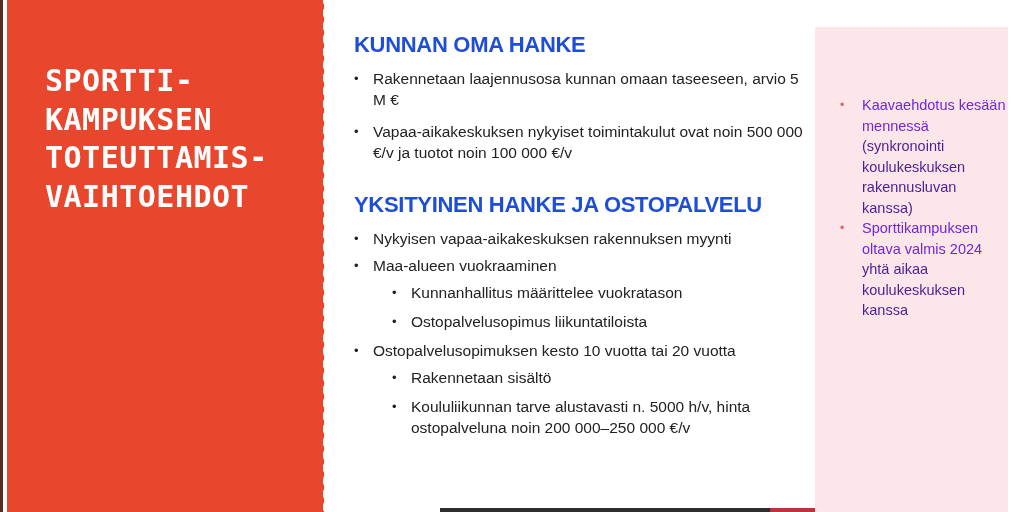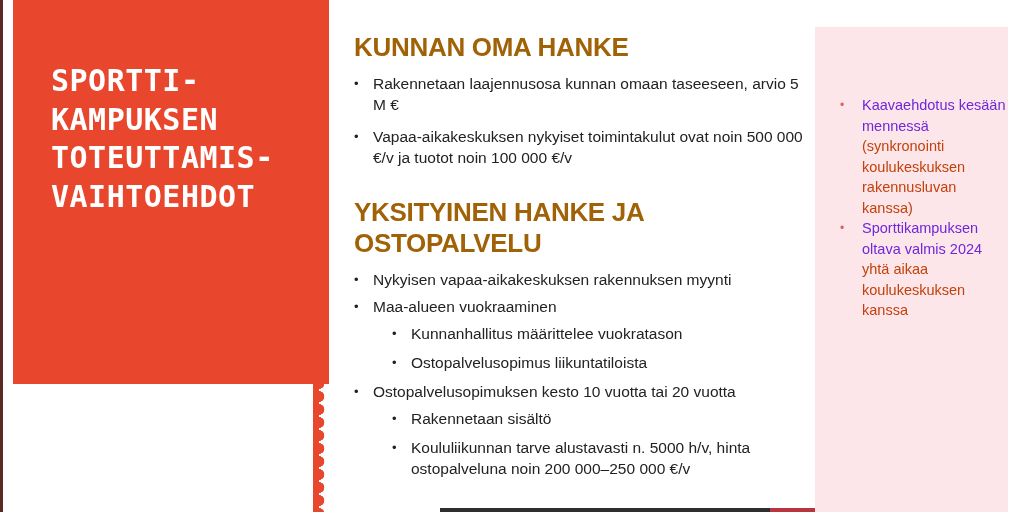--- a/index.html
+++ b/index.html
@@ -7,21 +7,21 @@
       width: 1024px; height: 512px; overflow: hidden; position: relative;
       background: #ffffff;
       font-family: "Liberation Sans", "DejaVu Sans", sans-serif;
       color: #1a1a1a;
     }
     .left-edge {
       position: absolute; left: 0; top: 0; width: 3px; height: 512px;
       background: #5a2a22;
     }
     .title-panel {
-      position: absolute; left: 13px; top: 0; width: 316px; height: 384px;
+      position: absolute; left: 7px; top: 0; width: 316px; height: 512px;
       background: #e8472d;
     }
     .scallop {
       position: absolute; left: 313px; top: 0; width: 16px; height: 512px;
       background-image: radial-gradient(circle at 6px 6.5px, #e8472d 5.2px, transparent 5.6px);
       background-size: 16px 13px;
       background-repeat: repeat-y;
     }
     .scallop-mask {
       position: absolute; left: 313px; top: 0; width: 6px; height: 512px;
@@ -31,21 +31,21 @@
       position: absolute; left: 38px; top: 62px; width: 270px;
       font-family: "DejaVu Sans Mono", "Liberation Mono", monospace;
       font-weight: bold; font-size: 30px; line-height: 38.5px;
       color: #ffffff; letter-spacing: 0.5px;
       white-space: pre-line;
     }
     .main {
       position: absolute; left: 354px; top: 32px; width: 450px;
     }
     .section-heading {
-      font-weight: bold; font-size: 26px; color: #a16207;
+      font-weight: bold; font-size: 22px; color: #1d4ed8;
       letter-spacing: -0.3px; margin: 0 0 10px 0;
     }
     .bullets { list-style: none; margin: 0; padding: 0; }
     .bullet {
       position: relative; padding-left: 19px; font-size: 15.5px;
       line-height: 21px; color: #222; margin-bottom: 11px;
     }
     .bullet::before {
       content: "•"; position: absolute; left: 0; top: 0; font-size: 13px; color: #222;
     }
@@ -57,21 +57,21 @@
       background: #fde6ea;
     }
     .sidebar-heading {
       position: absolute; left: 22px; top: 42px;
       font-weight: bold; font-size: 18px; color: #111; letter-spacing: -0.2px;
     }
     .sched-list { position: absolute; left: 22px; top: 68px; width: 170px; list-style: none; margin: 0; padding: 0; }
     .sched-item { position: relative; padding-left: 25px; font-size: 14.5px; line-height: 20.5px; }
     .sched-item::before { content: "•"; position: absolute; left: 3px; top: 0; color: #e06060; font-size: 12px; }
     .sched-red { color: #6d28d9; display: block; }
-    .sched-dark { color: #c2410c; display: block; }
+    .sched-dark { color: #4c1d95; display: block; }
     .bottom-bar {
       position: absolute; left: 440px; top: 508px; width: 330px; height: 4px; background: #2e2e2e;
     }
     .bottom-bar-accent {
       position: absolute; left: 770px; top: 508px; width: 45px; height: 4px; background: #b8343e;
     }
   </style>
 </head>
 <body>
 

